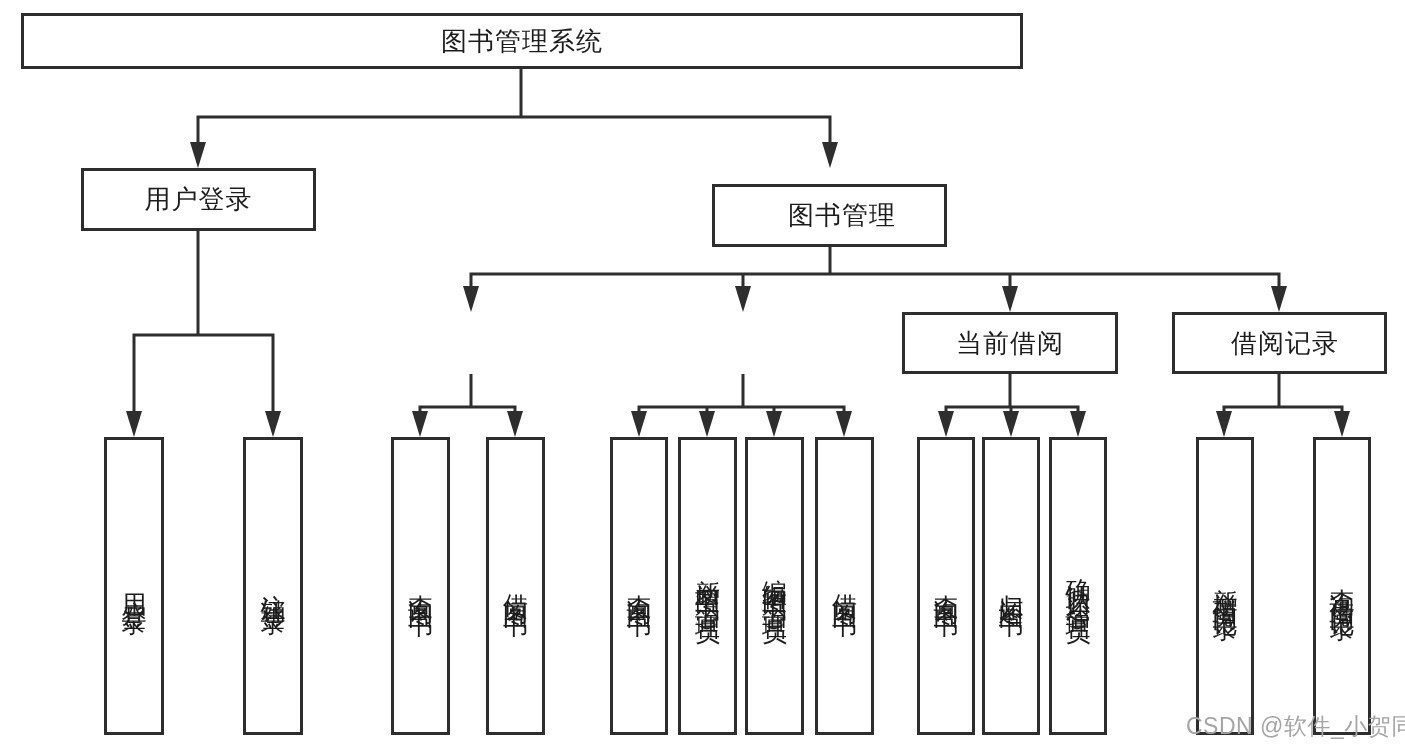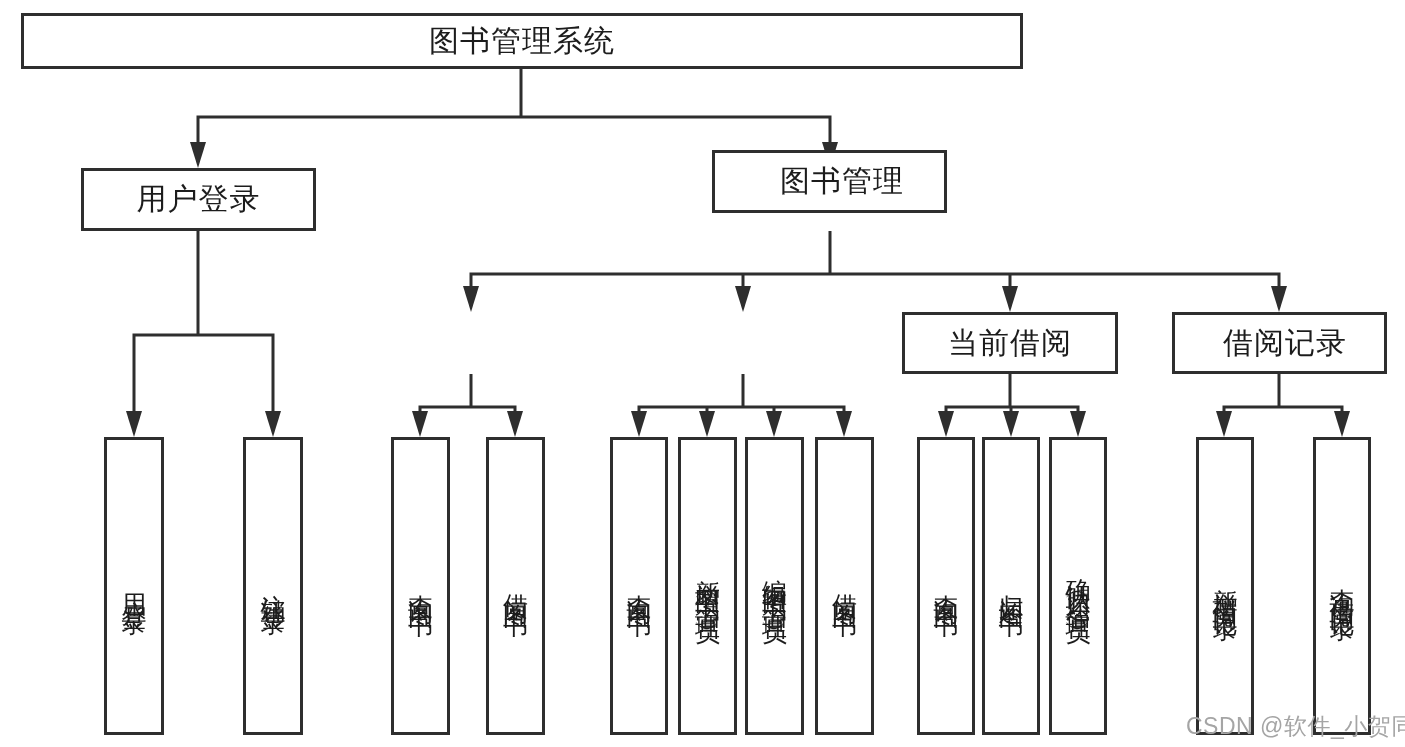--- a/index.html
+++ b/index.html
@@ -17,21 +17,21 @@
     width: 1405px; height: 747px;
   }
   .hbox {
     position: absolute;
     box-sizing: border-box;
     border: 3px solid #2e2e2e;
     background: #ffffff;
     display: flex;
     align-items: center;
     justify-content: center;
-    font-size: 30px;
+    font-size: 26px;
     letter-spacing: 1px;
     color: #1c1c1c;
     white-space: nowrap;
   }
   .vbox {
     position: absolute;
     box-sizing: border-box;
     border: 3px solid #2e2e2e;
     background: #ffffff;
     display: flex;
@@ -103,21 +103,21 @@
     </g>
   </svg>
 
   <div class="hbox" style="left:21px; top:13px; width:1002px; height:56px;">
     <span>图书管理系统</span>
   </div>
 
   <div class="hbox" style="left:81px; top:168px; width:235px; height:63px;">
     <span>用户登录</span>
   </div>
-  <div class="hbox" style="left:712px; top:150px; width:235px; height:63px;padding-left:25px;">
+  <div class="hbox" style="left:712px; top:184px; width:235px; height:63px;padding-left:25px;">
     <span>图书管理</span>
   </div>
 
   <div class="hbox" style="left:902px; top:312px; width:216px; height:62px;justify-content:center;">
     <span>当前借阅</span>
   </div>
   <div class="hbox" style="left:1172px; top:312px; width:215px; height:62px;padding-left:11px;">
     <span>借阅记录</span>
   </div>
 

